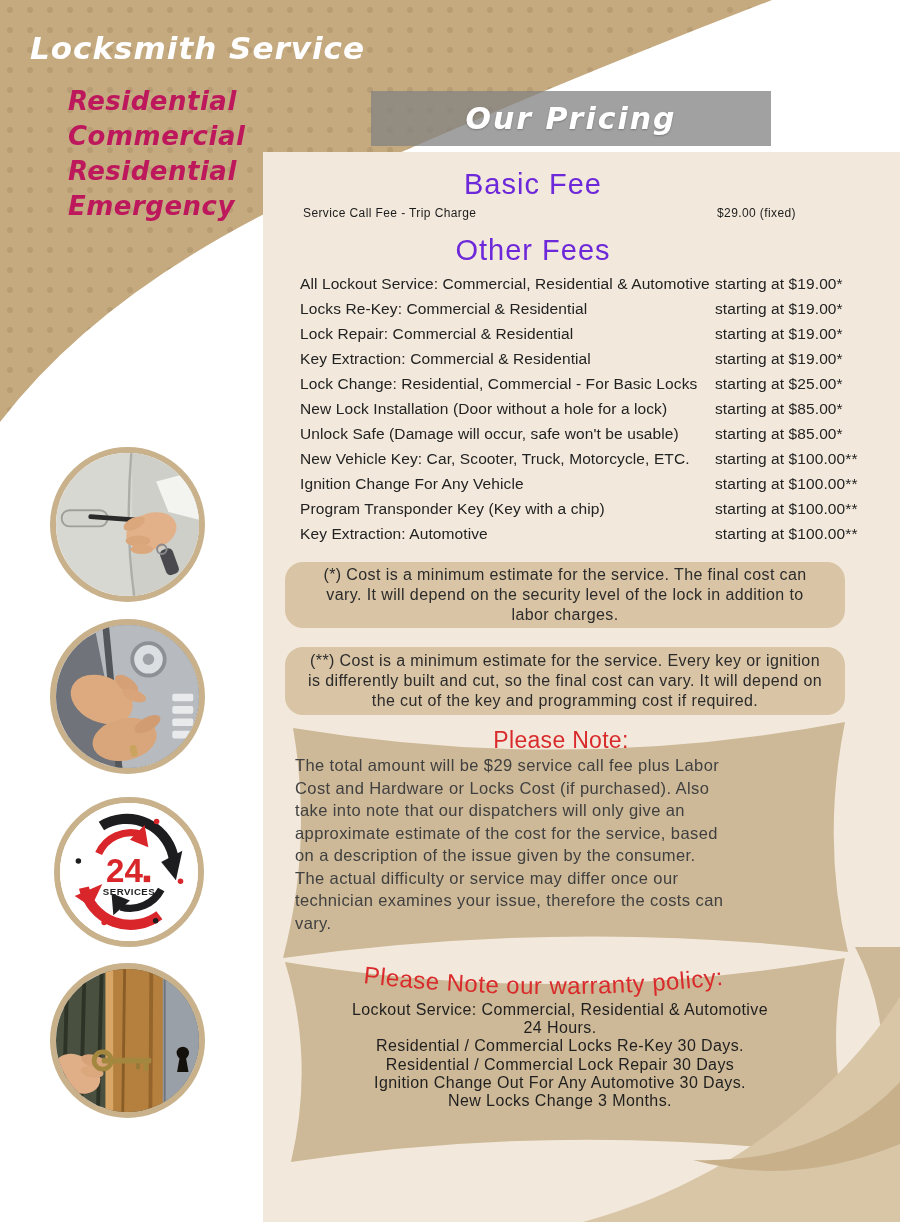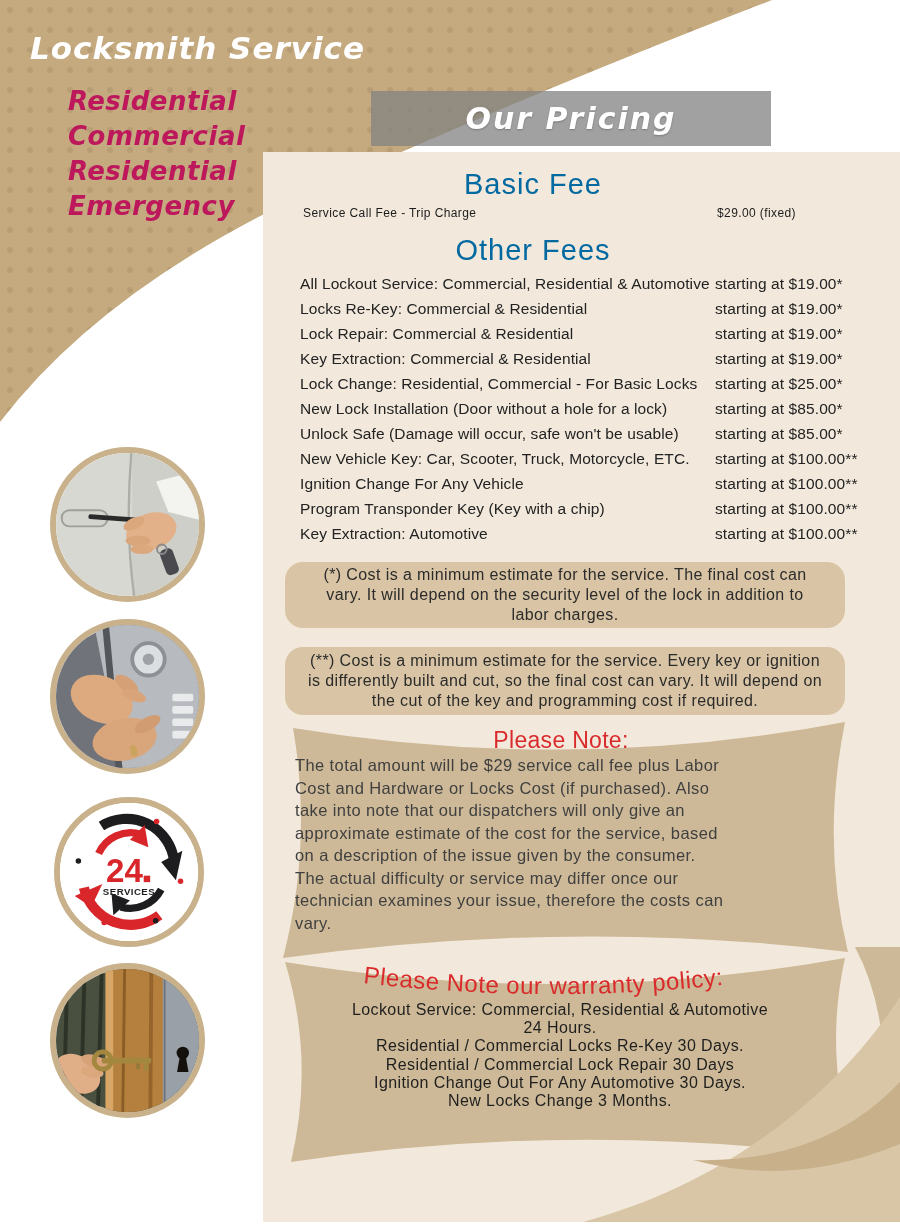--- a/index.html
+++ b/index.html
@@ -24,21 +24,21 @@
   
   .banner{left:371px;top:91px;width:400px;height:55px;z-index:3;
     background:rgba(130,130,130,0.75);display:flex;align-items:center;justify-content:center;}
   .banner-label{color:#ffffff;font-family:"DejaVu Sans", sans-serif;font-style:italic;
     font-weight:900;font-size:30px;letter-spacing:2px;text-shadow:0 1px 2px rgba(0,0,0,0.25);}
 
   
   .panel{left:263px;top:152px;width:637px;height:1070px;background:#f2e9dc;z-index:2;}
   .panel .abs{position:absolute;}
 
-  .head-col{left:0;width:540px;text-align:center;color:#0369a1;}
+  .head-col{left:0;width:540px;text-align:center;color:#6d28d9;}
   .h-basic{top:16px;font-size:29px;letter-spacing:1px;}
   .h-other{top:82px;font-size:29px;letter-spacing:1px;}
 
   .basic-row{left:37px;top:54px;width:563px;display:flex;font-size:12px;color:#1c1c1c;letter-spacing:0.4px;}
   .basic-row .fee-label{width:414px;padding-left:3px;}
   .fees{left:37px;top:119px;width:575px;display:flex;flex-direction:column;}
   .fee-row{display:flex;height:25px;align-items:center;font-size:15.5px;color:#222222;letter-spacing:0.1px;}
   .fee-row .fee-label{width:415px;}
   .fee-price{flex:1;}
 

